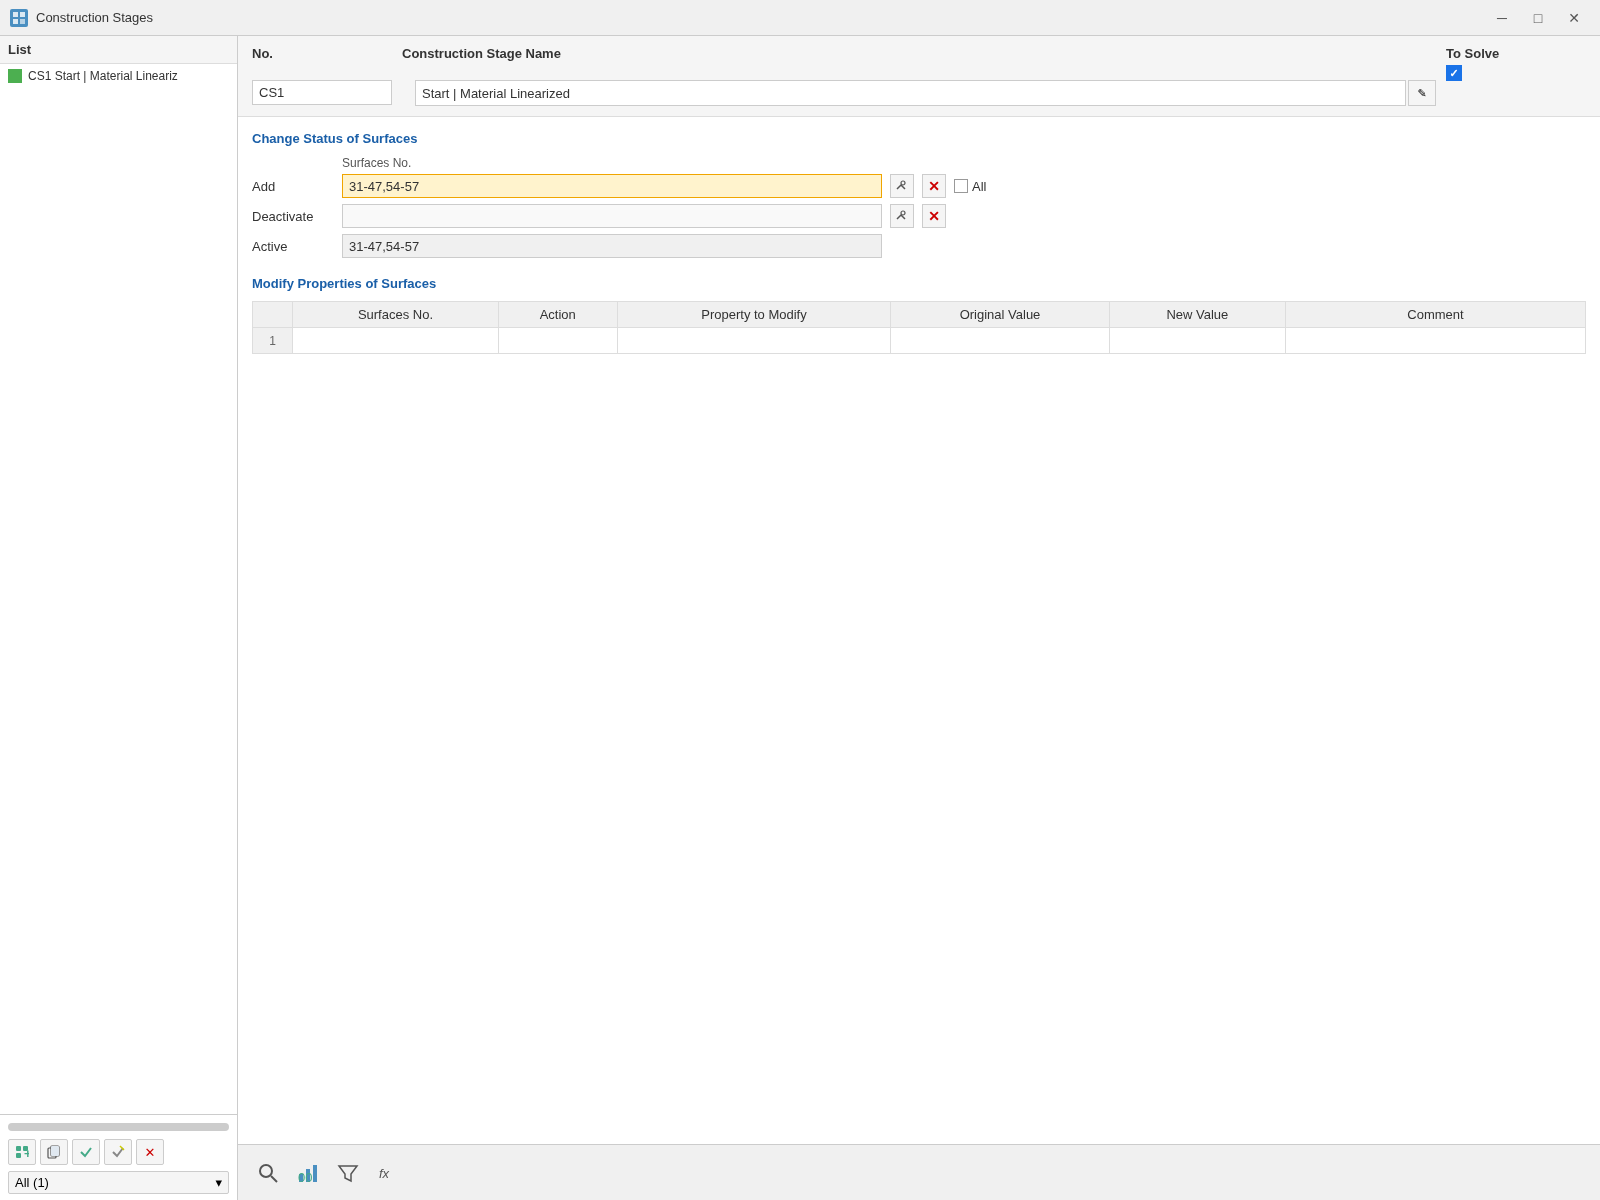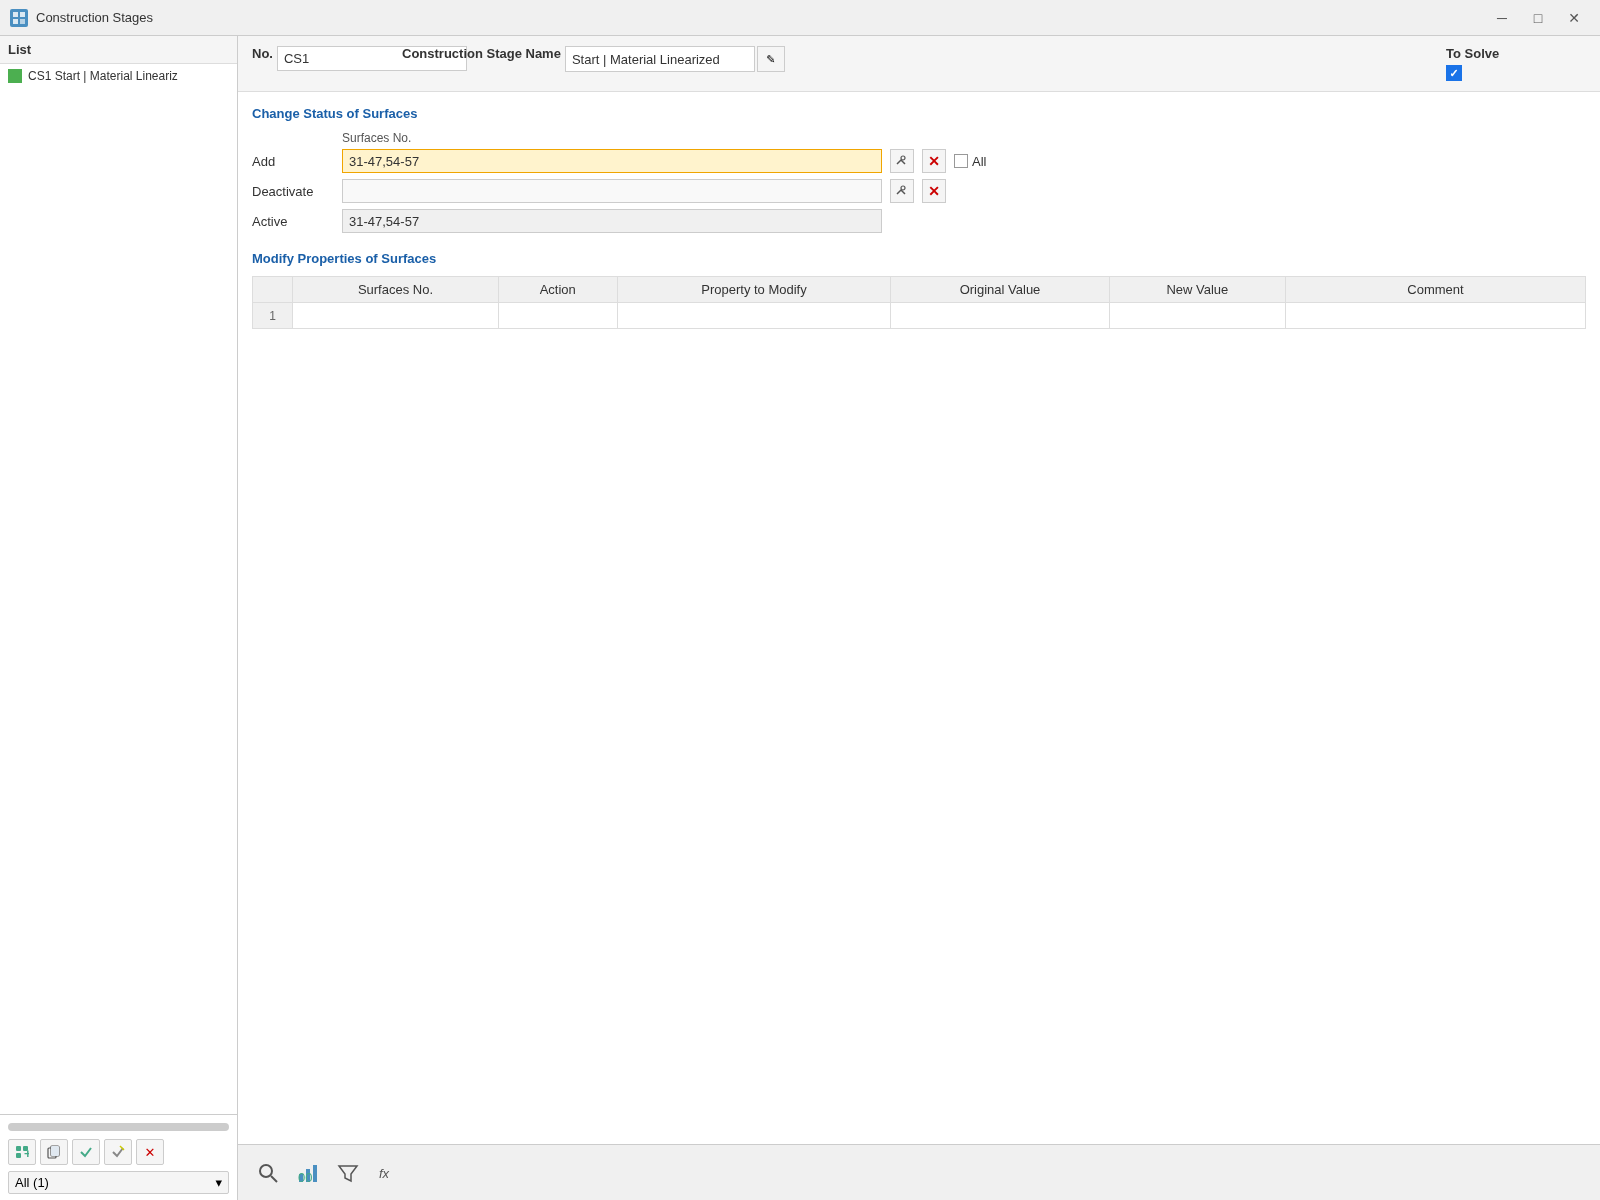--- a/index.html
+++ b/index.html
@@ -52,27 +52,27 @@
 
     
     .content-area { flex: 1; display: flex; flex-direction: column; background: #fff; }
 
     
     .header-row {
       display: grid; grid-template-columns: 140px 1fr 140px;
       gap: 10px; padding: 10px 14px; background: #f5f5f5;
       border-bottom: 1px solid #ddd; align-items: start; flex-shrink: 0;
     }
-    .header-field { display: flex; gap: 4px; }
+    .header-field { display: flex; flex-direction: column; gap: 19px; }
     .header-label { font-weight: 600; color: #333; font-size: 13px; }
     .header-input {
       border: 1px solid #ccc; background: #fff; padding: 4px 6px;
       font-size: 13px; color: #333; outline: none;
     }
-    .header-input-with-btn { display: flex; gap: 2px; }
+    .header-input-with-btn { display: flex; gap: 2px; margin-left: 13px; }
     .header-input-with-btn .header-input { flex: 1; }
     .edit-btn {
       width: 28px; height: 26px; border: 1px solid #ccc; background: #f5f5f5;
       cursor: pointer; display: flex; align-items: center; justify-content: center;
       font-size: 11px;
     }
     .to-solve-section { display: flex; flex-direction: column; gap: 4px; }
     .checkbox-row { display: flex; align-items: center; gap: 6px; }
     .blue-checkbox { width: 16px; height: 16px; background: #1a73e8; border: 1px solid #1a73e8; display: flex; align-items: center; justify-content: center; }
     .blue-checkbox::after { content: '✓'; color: white; font-size: 11px; font-weight: bold; }

